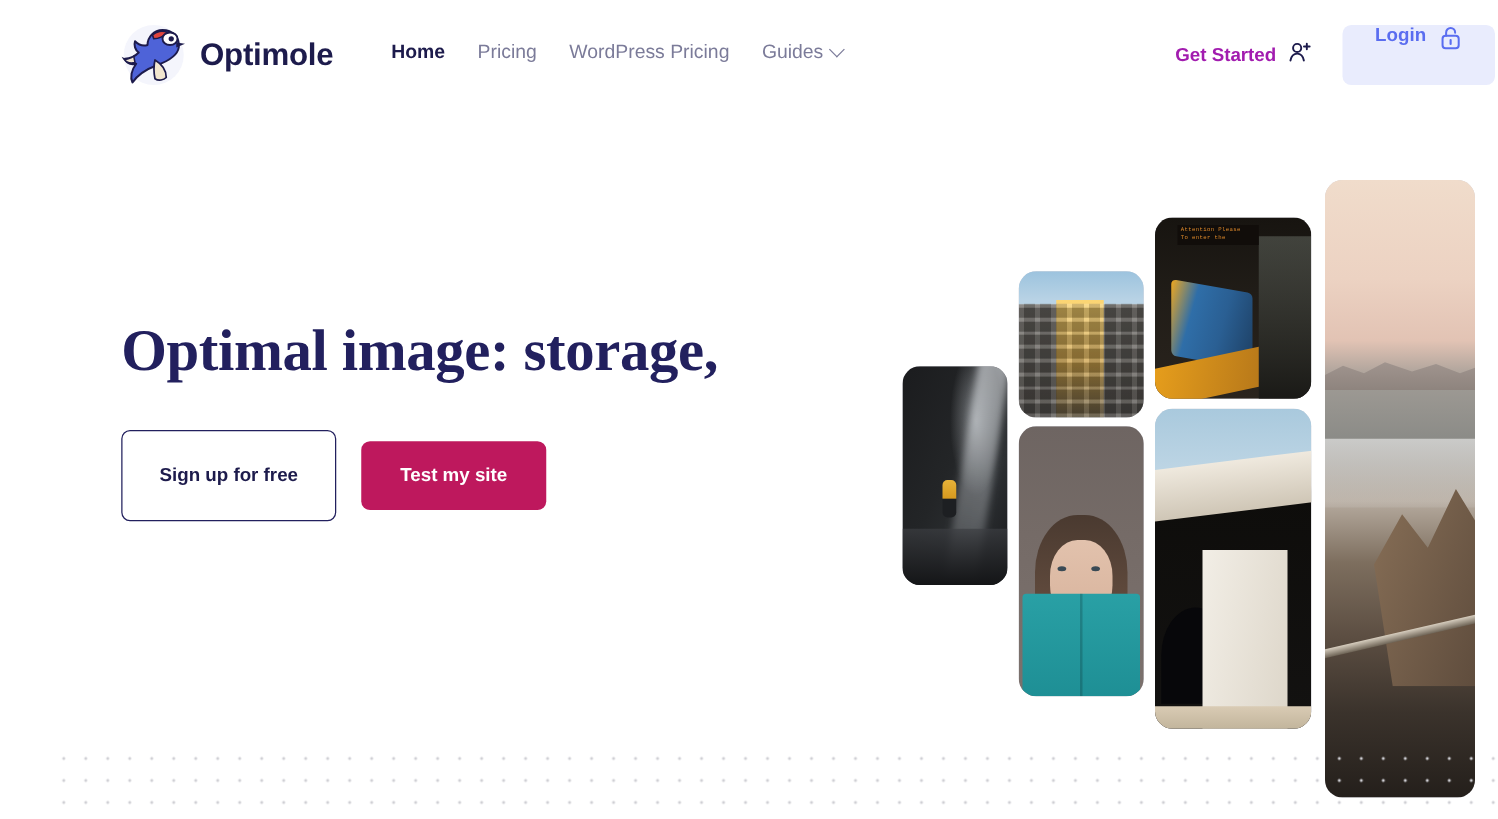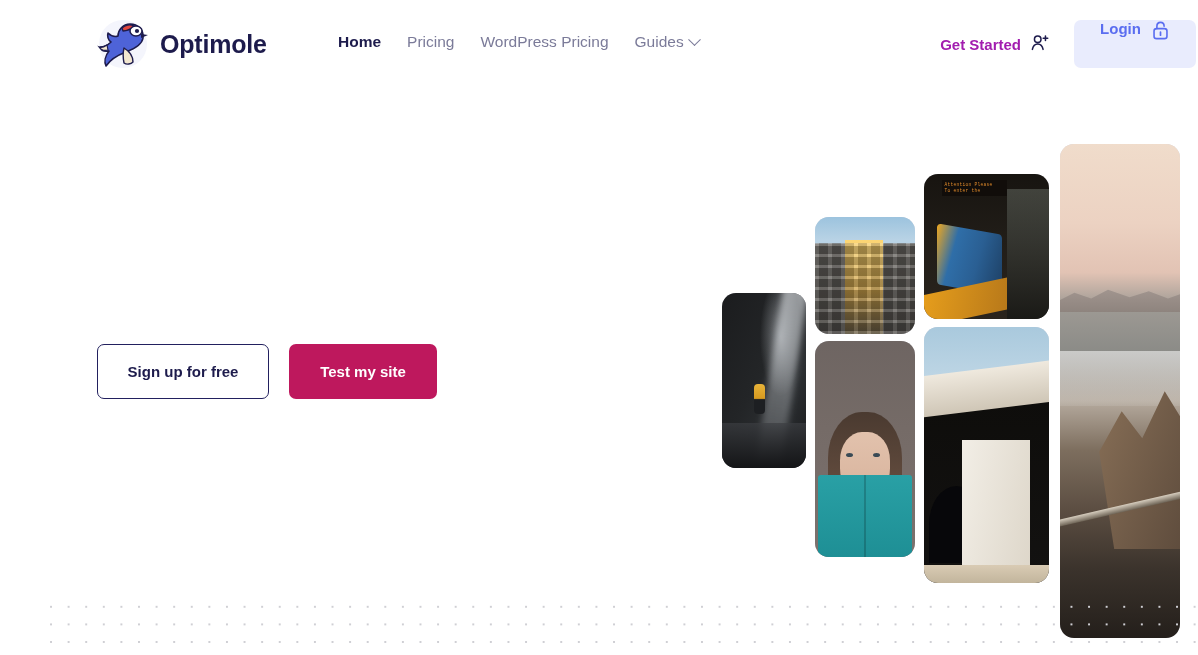--- a/index.html
+++ b/index.html
@@ -59,21 +59,21 @@
   .brand-name {
     font-size: 25px;
     font-weight: bold;
     color: #1d1b4c;
     letter-spacing: -0.2px;
     white-space: nowrap;
   }
 
   .nav {
     position: absolute;
-    left: 302px;
+    left: 277px;
     top: 33px;
     display: flex;
     align-items: center;
     gap: 26px;
   }
   .nav-item {
     font-size: 15.5px;
     color: #7b7b99;
     text-decoration: none;
     white-space: nowrap;
@@ -160,21 +160,21 @@
     font-size: 15px;
     font-weight: bold;
     font-family: "Liberation Sans", sans-serif;
     cursor: pointer;
     display: flex;
     align-items: center;
     justify-content: center;
     white-space: nowrap;
   }
   .btn-outline {
-    width: 172px; height: 55px;
+    width: 172px; height: 73px;
     background: #ffffff;
     border: 1.6px solid #22205e;
     color: #1d1b4c;
   }
   .btn-primary {
     width: 148px; height: 55px;
     background: #be185d;
     border: none;
     color: #ffffff;
   }
@@ -472,21 +472,21 @@
         <div class="hills"></div>
         <div class="surf"></div>
         <div class="cliff"></div>
         <div class="road"></div>
       </div>
     </div>
   </div>
 
   <section class="hero-copy">
     <h1 class="hero-title">
-      <br>
+      <span>Optimal image: storage,</span><br>
     </h1>
 
 
     <div class="cta-row">
       <button class="btn btn-outline">Sign up for free</button>
       <button class="btn btn-primary">Test my site</button>
     </div>
   </section>
 
 </div>

